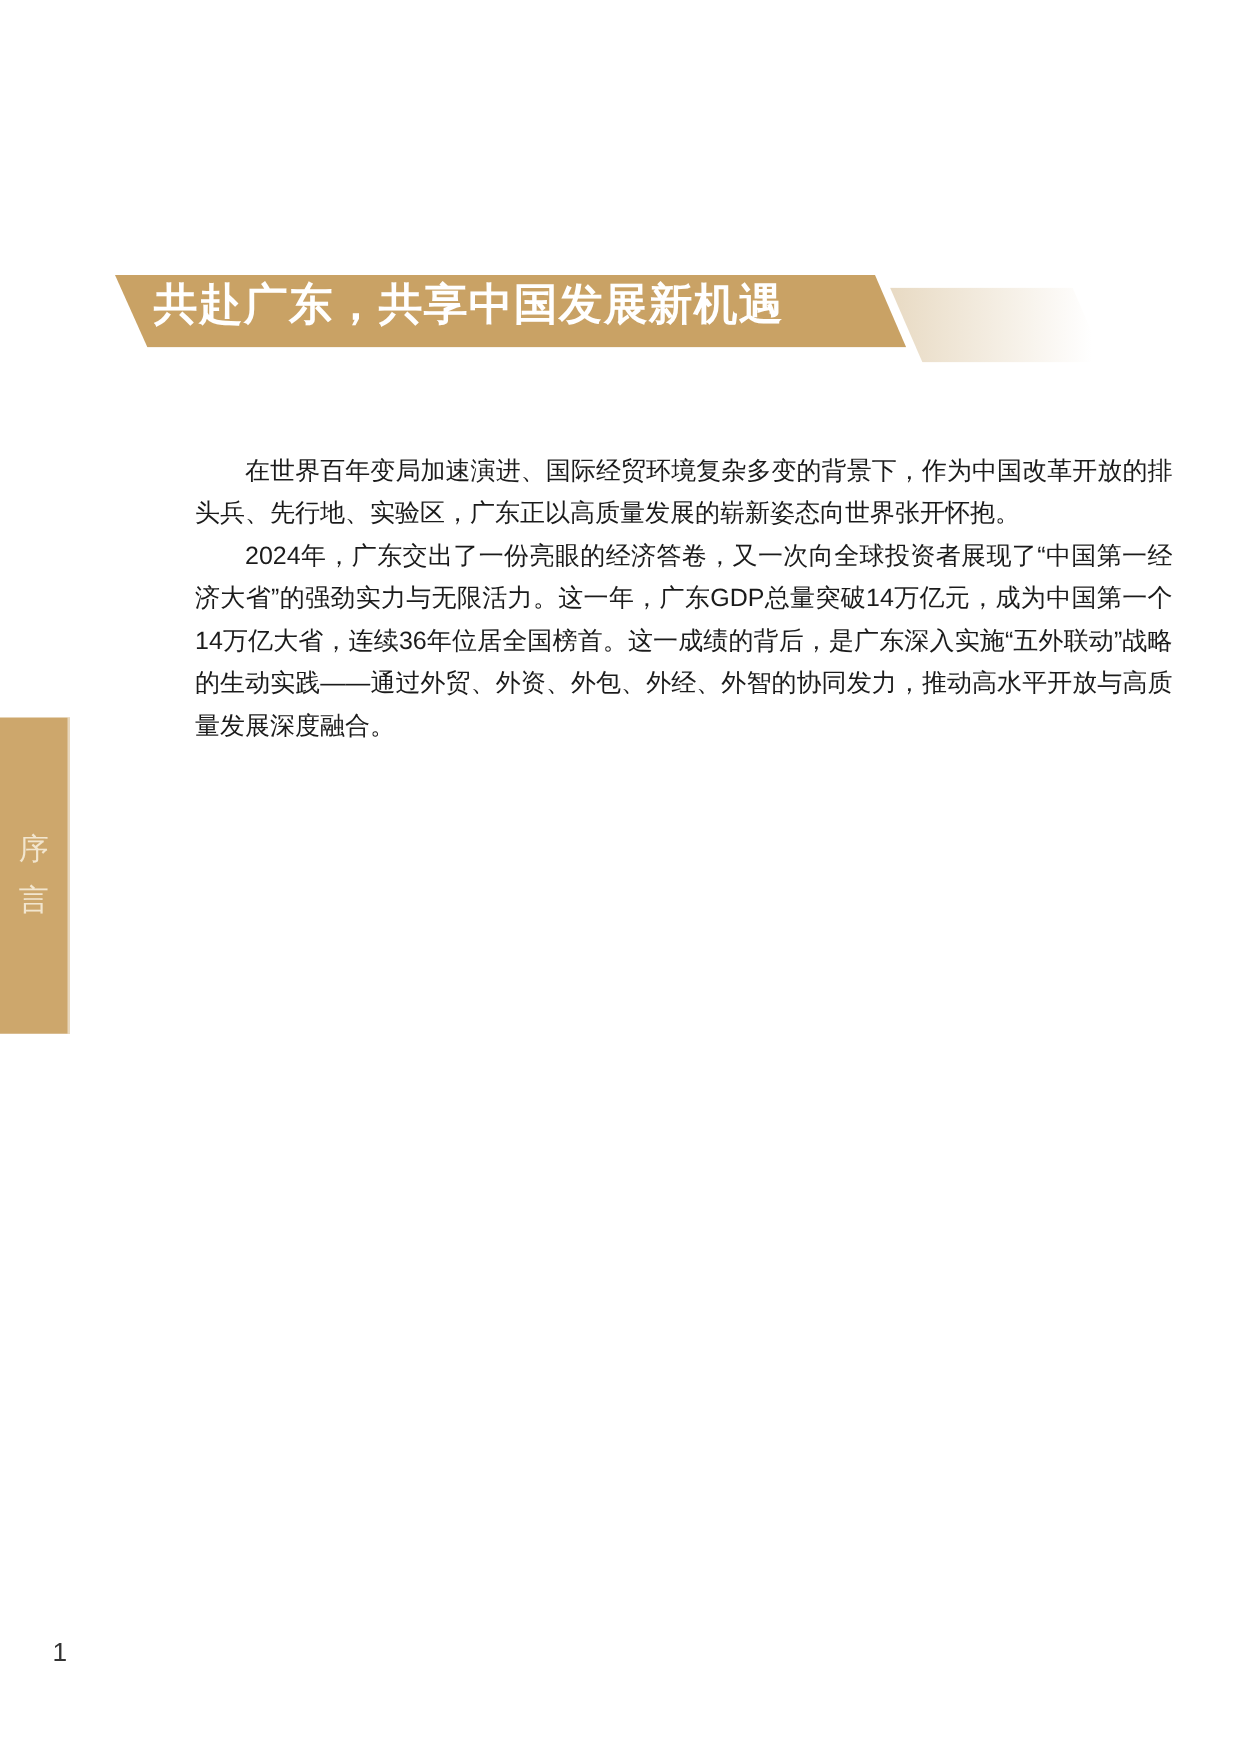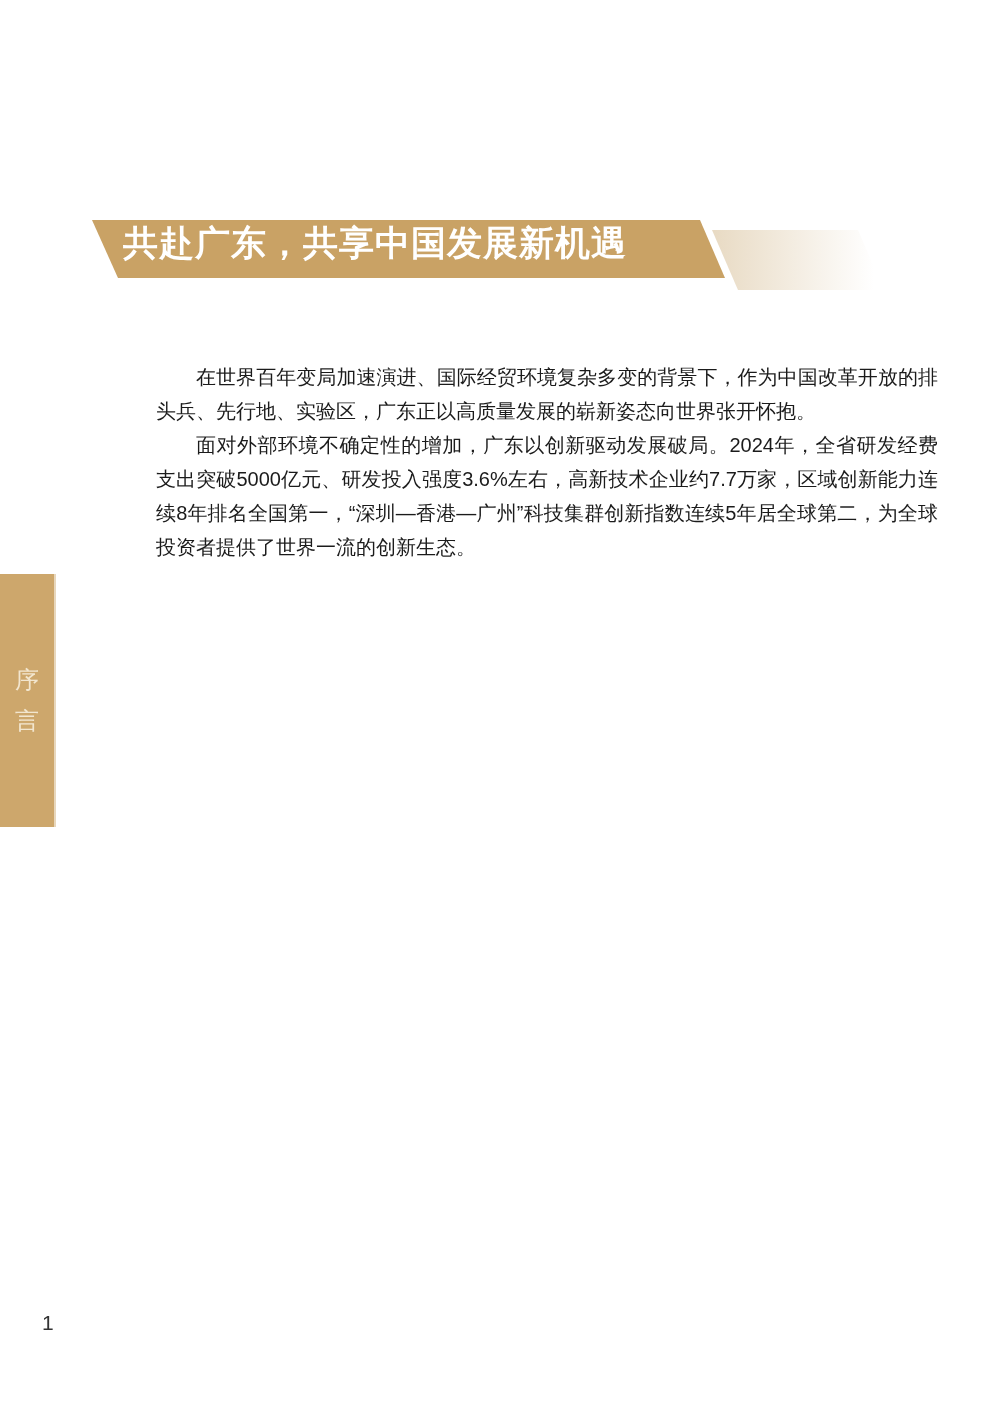--- a/index.html
+++ b/index.html
@@ -98,18 +98,18 @@
     <div class="banner-echo"></div>
   </header>
 
   <aside class="side-tab">
     <span class="tab-char">序</span>
     <span class="tab-char">言</span>
   </aside>
 
   <main class="content">
     <p>在世界百年变局加速演进、国际经贸环境复杂多变的背景下，作为中国改革开放的排头兵、先行地、实验区，广东正以高质量发展的崭新姿态向世界张开怀抱。</p>
-    <p>面对外部环境不确定性的增加，广东以创新驱动发展破局。2024年，全省研发经费支出突破5000亿元、研发投入强度3.6%左右，高新技术企业约7.7万家，区域创新能力连续8年排名全国第一，“深圳—香港—广州”科技集群创新指数连续5年居全球第二，为全球投资者提供了世界一流的创新生态。</p>
+    <p>2024年，广东交出了一份亮眼的经济答卷，又一次向全球投资者展现了“中国第一经济大省”的强劲实力与无限活力。这一年，广东GDP总量突破14万亿元，成为中国第一个14万亿大省，连续36年位居全国榜首。这一成绩的背后，是广东深入实施“五外联动”战略的生动实践——通过外贸、外资、外包、外经、外智的协同发力，推动高水平开放与高质量发展深度融合。</p>
   </main>
 
   <span class="page-num">1</span>
 
 </div>
 
 </body></html>

